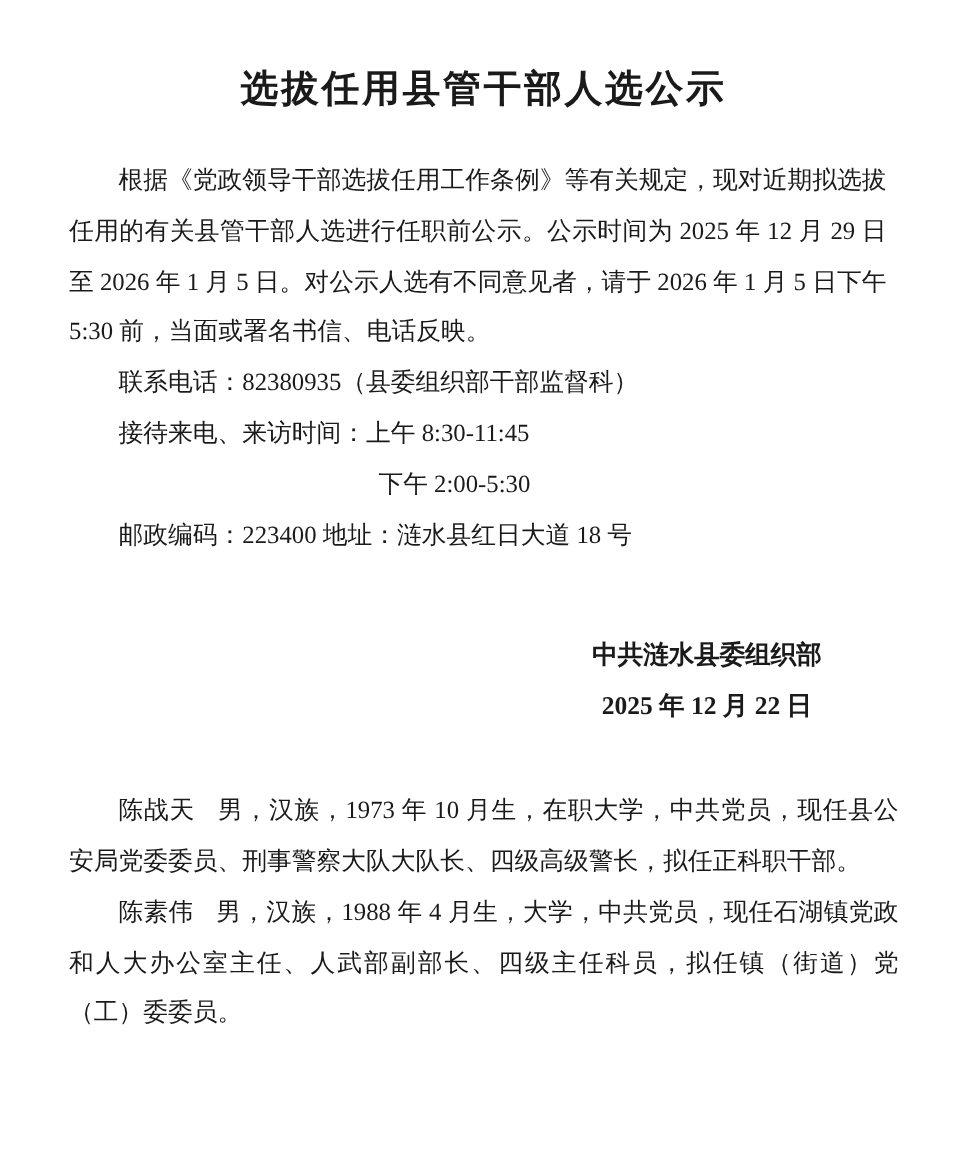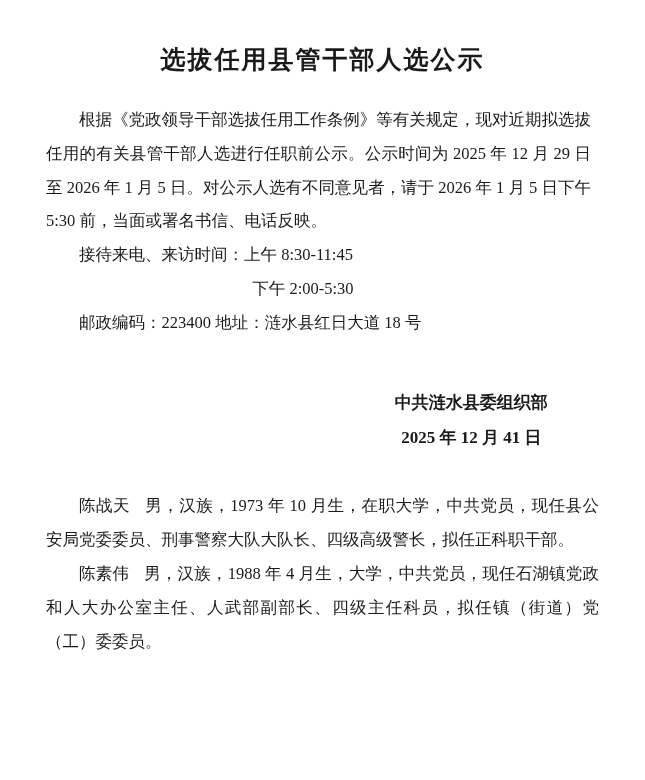--- a/index.html
+++ b/index.html
@@ -77,29 +77,30 @@
 <body>
 
 <div class="page">
 
   <h1 class="doc-title">选拔任用县管干部人选公示</h1>
 
   <div class="body-text">
 
     <p class="para">根据《党政领导干部选拔任用工作条例》等有关规定，现对近期拟选拔任用的有关县管干部人选进行任职前公示。公示时间为 2025 年 12 月 29 日至 2026 年 1 月 5 日。对公示人选有不同意见者，请于 2026 年 1 月 5 日下午 5:30 前，当面或署名书信、电话反映。</p>
 
+    <p class="info-line">联系电话：82380935（县委组织部干部监督科）</p>
     <p class="info-line">接待来电、来访时间：上午 8:30-11:45</p>
     <p class="info-line-sub">下午 2:00-5:30</p>
     <p class="info-line">邮政编码：223400    地址：涟水县红日大道 18 号</p>
 
     <div class="spacer-lg"></div>
 
     <div class="sign-block">
       <div>中共涟水县委组织部</div>
-      <div>2025 年 12 月 41 日</div>
+      <div>2025 年 12 月 22 日</div>
     </div>
 
     <div class="spacer-md"></div>
 
     <p class="person">
       <span class="person-name">陈战天</span><span class="gap-sm"></span><span>男，汉族，1973 年 10 月生，在职大学，中共党员，现任县公安局党委委员、刑事警察大队大队长、四级高级警长，拟任正科职干部。</span>
     </p>
 
     <p class="person">
       <span class="person-name">陈素伟</span><span class="gap-sm"></span><span>男，汉族，1988 年 4 月生，大学，中共党员，现任石湖镇党政和人大办公室主任、人武部副部长、四级主任科员，拟任镇（街道）党（工）委委员。</span>

